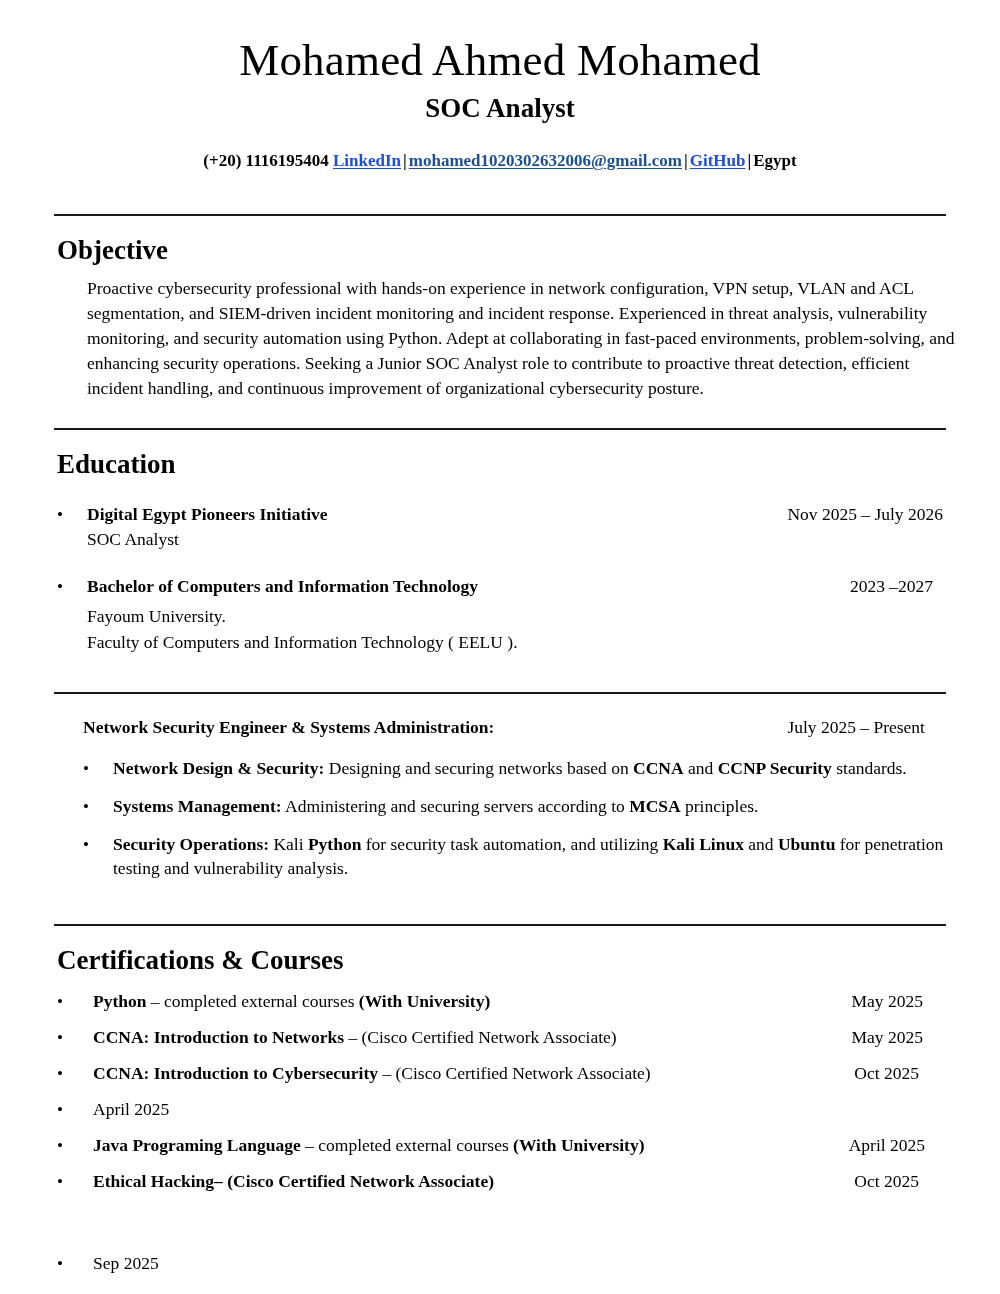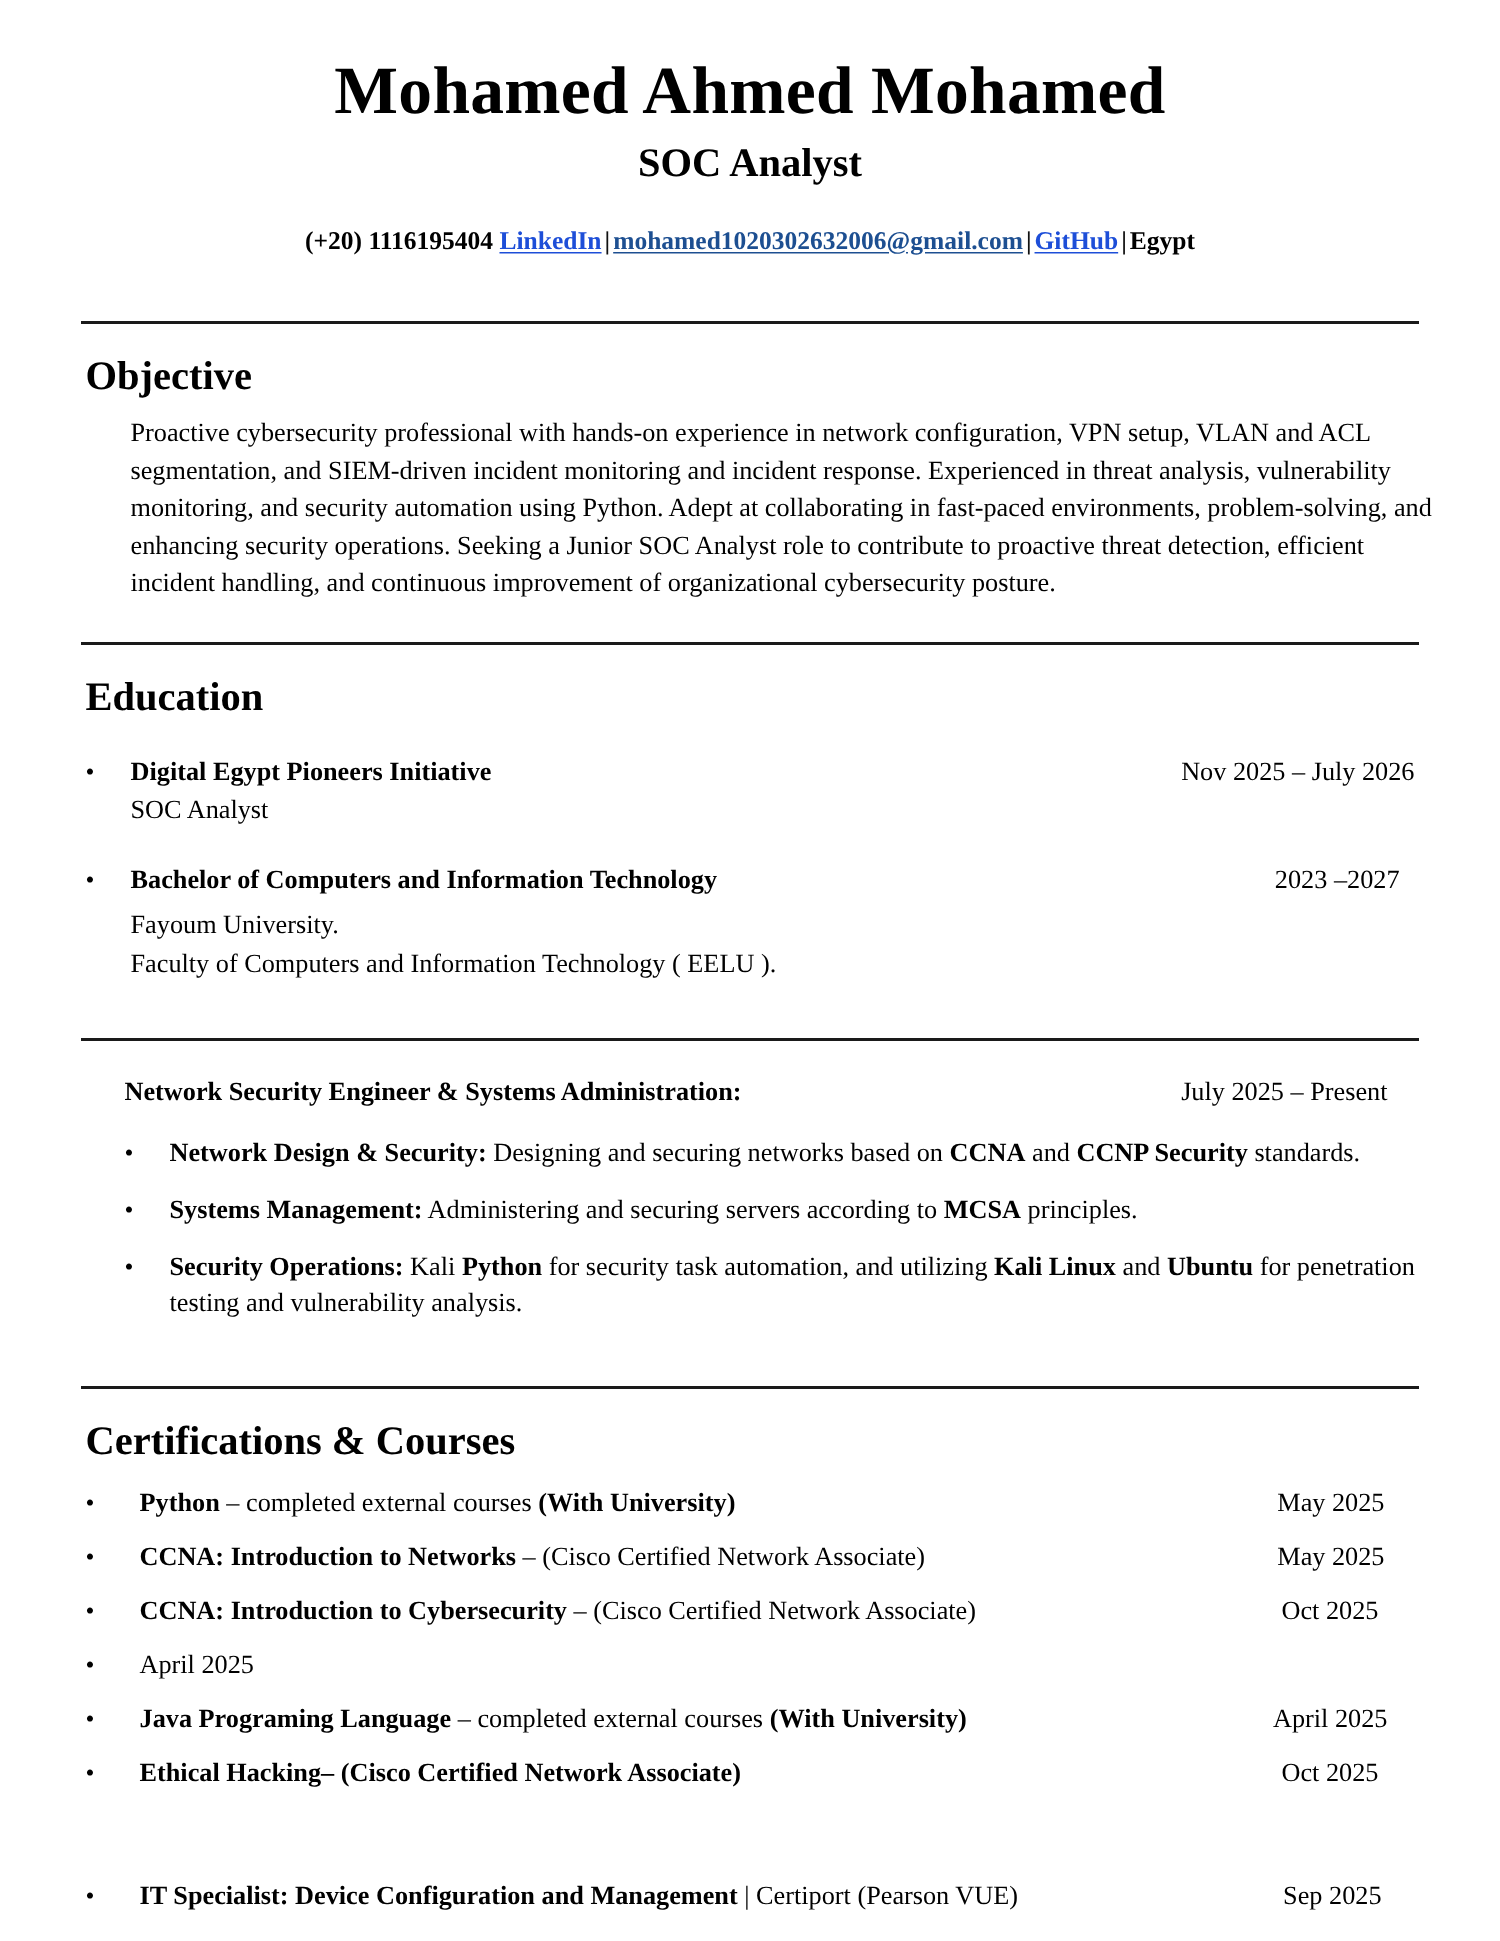--- a/index.html
+++ b/index.html
@@ -12,21 +12,21 @@
     color: #000000;
     overflow: hidden;
   }
 
   .page { position: relative; width: 1000px; height: 1294px; padding: 0; }
 
   
   .header { text-align: center; padding-top: 36px; }
   .name {
     font-size: 45px;
-    font-weight: bold;
+    font-weight: normal;
     letter-spacing: 0.2px;
     line-height: 1.08;
     margin: 0;
   }
   .subtitle {
     font-size: 27px;
     font-weight: bold;
     line-height: 1.15;
     margin: 8px 0 0 0;
   }
@@ -275,21 +275,20 @@
             <span class="left"><b>Ethical Hacking– (Cisco Certified Network Associate)</b><span></span><b></b></span>
             <span class="date" style="padding-right:36px;">Oct 2025</span>
           </span>
         </span>
       </div>
 
       <div class="bullet-row cert-row">
         <span class="bullet">•</span>
         <span class="bullet-body">
           <span class="row">
-            <span class="left"><b>IT Specialist: Device Configuration and Management</b><span> | Certiport (Pearson VUE)</span><b></b></span>
             <span class="date" style="padding-right:34px;margin-top:46px;">Sep 2025</span>
           </span>
         </span>
       </div>
 
     </div>
   </div>
 
 </div>
 

